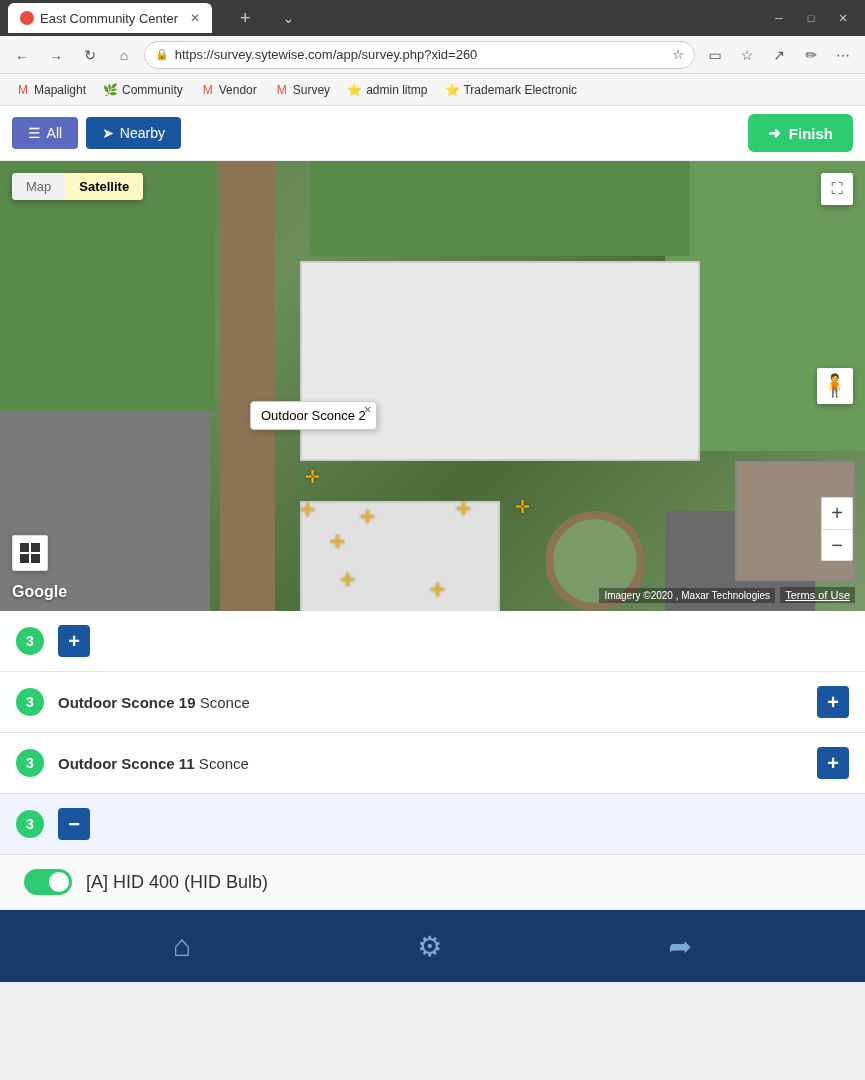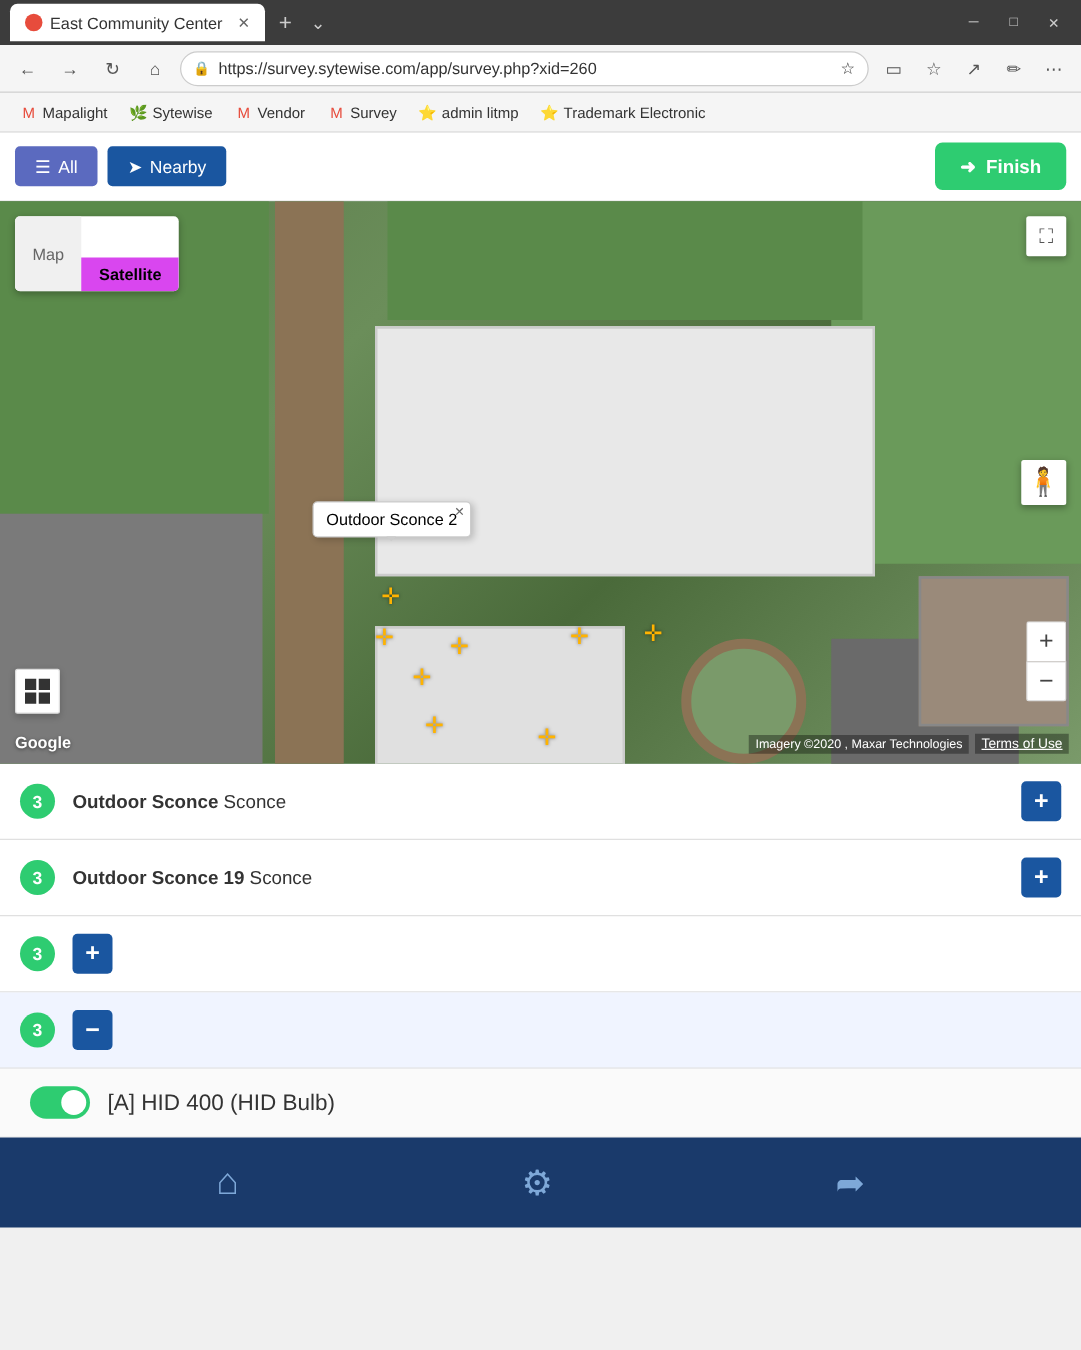--- a/index.html
+++ b/index.html
@@ -1,20 +1,20 @@
 <!DOCTYPE html>
 <html><head>
   <meta charset="utf-8">
   <style>
     * { margin: 0; padding: 0; box-sizing: border-box; }
     body { font-family: Arial, sans-serif; background: #f0f0f0; width: 865px; min-height: 1080px; overflow-x: hidden; }
 
     
     .browser-chrome { background: #3c3c3c; }
-    .browser-tabs { display: flex; align-items: center; height: 36px; background: #3c3c3c; padding: 0 8px; gap: 3px; }
+    .browser-tabs { display: flex; align-items: center; height: 36px; background: #3c3c3c; padding: 0 8px; gap: 20px; }
     .browser-tab { display: flex; align-items: center; gap: 6px; background: #fff; border-radius: 6px 6px 0 0; padding: 6px 12px; height: 30px; font-size: 13px; color: #333; }
     .browser-tab .tab-icon { width: 16px; height: 16px; background: #e74c3c; border-radius: 50%; display: inline-flex; align-items: center; justify-content: center; }
     .browser-tab .tab-close { margin-left: 6px; color: #666; cursor: pointer; font-size: 12px; }
     .tab-plus { color: #ccc; font-size: 18px; padding: 0 8px; cursor: pointer; }
     .tab-nav-arrows { color: #ccc; font-size: 14px; padding: 0 4px; }
     .win-controls { margin-left: auto; display: flex; gap: 4px; }
     .win-btn { width: 28px; height: 20px; display: flex; align-items: center; justify-content: center; color: #ccc; font-size: 11px; cursor: pointer; }
 
     .browser-nav { background: #f5f5f5; display: flex; align-items: center; height: 38px; padding: 0 8px; gap: 6px; border-bottom: 1px solid #ddd; }
     .nav-btn { width: 28px; height: 28px; display: flex; align-items: center; justify-content: center; color: #555; border-radius: 50%; cursor: pointer; font-size: 14px; }
@@ -63,37 +63,37 @@
     .map-tooltip::after { content: ''; position: absolute; bottom: -8px; left: 50%; transform: translateX(-50%); border: 4px solid transparent; border-top-color: #ccc; }
     .tooltip-close { position: absolute; top: 2px; right: 4px; font-size: 10px; color: #666; cursor: pointer; }
     
     
     .map-pin { position: absolute; width: 20px; height: 20px; cursor: pointer; }
     .pin-symbol { color: #FFB300; font-size: 18px; text-shadow: 0 0 3px rgba(0,0,0,0.5); }
     
     
     .map-type-controls { position: absolute; top: 12px; left: 12px; background: #fff; border-radius: 4px; overflow: hidden; display: flex; box-shadow: 0 2px 6px rgba(0,0,0,0.3); }
     .map-type-btn { padding: 6px 14px; font-size: 13px; cursor: pointer; border: none; background: transparent; }
-    .map-type-btn.active { font-weight: bold; background: #d946ef; margin-top: 33px; }
+    .map-type-btn.active { font-weight: bold; background: #fef9c3; }
     .map-type-btn.inactive { background: #f0f0f0; color: #666; }
     
     .map-expand-btn { position: absolute; top: 12px; right: 12px; background: #fff; border: none; width: 32px; height: 32px; display: flex; align-items: center; justify-content: center; cursor: pointer; box-shadow: 0 2px 6px rgba(0,0,0,0.3); border-radius: 2px; font-size: 16px; color: #555; }
     
     .map-person-btn { position: absolute; right: 12px; top: 50%; transform: translateY(-50%); background: #fff; border: none; width: 36px; height: 36px; display: flex; align-items: center; justify-content: center; cursor: pointer; box-shadow: 0 2px 6px rgba(0,0,0,0.3); border-radius: 2px; font-size: 22px; color: #e67e22; }
     
     .map-zoom-controls { position: absolute; right: 12px; bottom: 50px; display: flex; flex-direction: column; }
     .zoom-btn { background: #fff; border: 1px solid #ddd; width: 32px; height: 32px; display: flex; align-items: center; justify-content: center; cursor: pointer; font-size: 20px; color: #444; }
     .zoom-btn:first-child { border-bottom: none; border-radius: 2px 2px 0 0; }
     .zoom-btn:last-child { border-radius: 0 0 2px 2px; }
     
     .map-layer-btn { position: absolute; left: 12px; bottom: 40px; background: #fff; border: 1px solid #ddd; width: 36px; height: 36px; display: flex; align-items: center; justify-content: center; cursor: pointer; border-radius: 2px; box-shadow: 0 2px 6px rgba(0,0,0,0.2); }
     .layer-grid { display: grid; grid-template-columns: 1fr 1fr; gap: 2px; width: 20px; height: 20px; }
     .layer-cell { background: #333; }
     
-    .map-google-label { position: absolute; bottom: 10px; left: 12px; color: #fff; font-size: 13px; font-weight: bold; text-shadow: 0 1px 3px rgba(0,0,0,0.5); }
+    .map-google-label { position: absolute; bottom: 10px; left: 12px; color: #fff; font-size: 16px; font-weight: bold; text-shadow: 0 1px 3px rgba(0,0,0,0.5); }
     
     
     .list-section { background: #fff; padding: 0; }
     .list-item { display: flex; align-items: center; padding: 14px 16px; border-bottom: 1px solid #e0e0e0; cursor: pointer; }
     .item-badge { width: 28px; height: 28px; border-radius: 50%; background: #2ecc71; color: #fff; font-size: 14px; font-weight: bold; display: flex; align-items: center; justify-content: center; margin-right: 14px; flex-shrink: 0; }
     .item-label { flex: 1; font-size: 15px; color: #333; }
     .item-label strong { font-weight: bold; }
     .item-expand-btn { width: 32px; height: 32px; border-radius: 4px; background: #1a56a0; color: #fff; border: none; font-size: 20px; font-weight: bold; cursor: pointer; display: flex; align-items: center; justify-content: center; flex-shrink: 0; }
     .item-expand-btn.minus { background: #1a56a0; }
     
@@ -148,21 +148,21 @@
       <div class="nav-btn">⋯</div>
     </div>
   </div>
   <div class="bookmarks-bar">
     <div class="bookmark-item">
       <span class="bm-icon" style="color:#e74c3c;">M</span>
       <span>Mapalight</span>
     </div>
     <div class="bookmark-item">
       <span class="bm-icon" style="color:green;">🌿</span>
-      <span>Sytewise</span>
+      <span>Community</span>
     </div>
     <div class="bookmark-item">
       <span class="bm-icon" style="color:#e74c3c;">M</span>
       <span>Vendor</span>
     </div>
     <div class="bookmark-item">
       <span class="bm-icon" style="color:#e74c3c;">M</span>
       <span>Survey</span>
     </div>
     <div class="bookmark-item">
@@ -273,36 +273,36 @@
 
   <div class="map-imagery-text">Imagery ©2020 , Maxar Technologies</div>
 
   <div class="map-terms-link">Terms of Use</div>
 </div>
 
 <div class="list-section">
 
   <div class="list-item">
     <div class="item-badge">3</div>
-    <div class="item-label">
-      <strong>Outdoor Sconce</strong><span> Sconce</span>
-    </div>
     <button class="item-expand-btn">+</button>
   </div>
 
   <div class="list-item">
     <div class="item-badge">3</div>
     <div class="item-label">
       <strong>Outdoor Sconce 19</strong><span> Sconce</span>
     </div>
     <button class="item-expand-btn">+</button>
   </div>
 
   <div class="list-item">
     <div class="item-badge">3</div>
+    <div class="item-label">
+      <strong>Outdoor Sconce 11</strong><span> Sconce</span>
+    </div>
     <button class="item-expand-btn">+</button>
   </div>
 
   <div class="list-item" style="background:#f0f4ff;">
     <div class="item-badge">3</div>
     <button class="item-expand-btn minus">−</button>
   </div>
 
   <div class="expanded-section">
     <div class="toggle-item">

